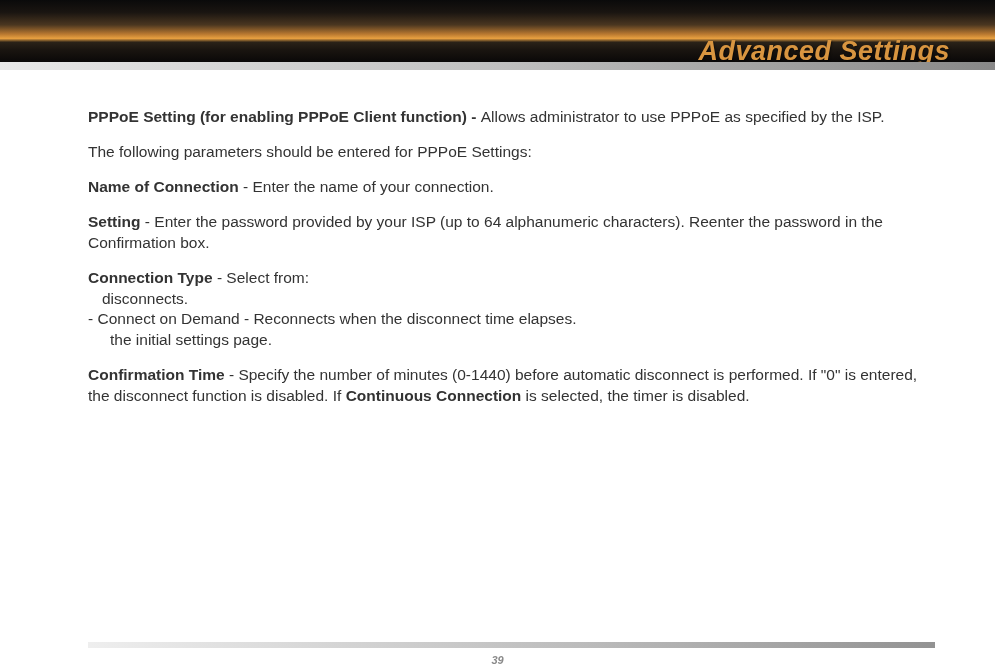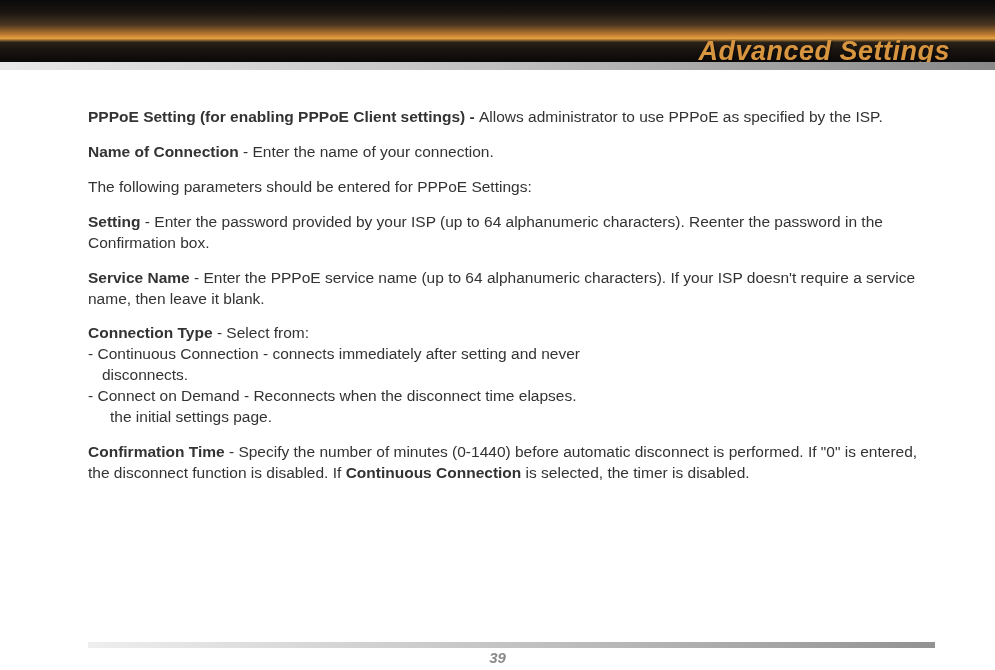--- a/index.html
+++ b/index.html
@@ -80,21 +80,21 @@
       position: absolute;
       bottom: 0;
       left: 0;
       right: 0;
       text-align: center;
     }
     .page-number {
       color: #8a8a8a;
       font-weight: bold;
       font-style: italic;
-      font-size: 15px;
+      font-size: 11px;
       display: block;
       padding-bottom: 4px;
     }
     .footer-line {
       position: absolute;
       bottom: 22px;
       left: 88px;
       right: 60px;
       height: 6px;
       background: linear-gradient(to right, rgba(200,200,200,0.3) 0%, rgba(140,140,140,0.6) 60%, rgba(100,100,100,0.7) 100%);
@@ -104,43 +104,39 @@
 <body>
 
 <div class="header-bar">
   <span class="header-title">Advanced Settings</span>
   <div class="header-underline"></div>
 </div>
 
 <div class="content">
 
   <p>
-    <b>PPPoE Setting (for enabling PPPoE Client settings) - </b><span>Allows administrator to use PPPoE as specified by the ISP.</span>
+    <b>PPPoE Setting (for enabling PPPoE Client function) - </b><span>Allows administrator to use PPPoE as specified by the ISP.</span>
   </p>
+
+  <p>The following parameters should be entered for PPPoE Settings:</p>
 
   <p>
     <b>Name of Connection</b><span> - Enter the name of your connection.</span>
   </p>
-
-  <p>The following parameters should be entered for PPPoE Settings:</p>
 
 
   <p>
     <b>Setting</b><span> - Enter the password provided by your ISP (up to 64 alphanumeric characters).  Reenter the password in the Confirmation box.</span>
   </p>
 
-  <p>
-    <b>Service Name</b><span> - Enter the PPPoE service name (up to 64 alphanumeric characters).  If your ISP doesn't require a service name, then leave it blank.</span>
-  </p>
 
   <p>
     <b>Connection Type</b><span> - Select from:</span>
   </p>
   <div class="sub-lines">
-    <div>- Continuous Connection - connects immediately after setting and never</div>
     <div class="indent2">disconnects.</div>
     <div>- Connect on Demand - Reconnects when the disconnect time elapses.</div>
     <div class="indent3">the initial settings page.</div>
   </div>
 
 
   <p>
     <b>Confirmation Time</b><span> - Specify the number of minutes (0-1440) before automatic disconnect is performed.  If "0" is entered, the disconnect function is disabled.  If </span><b>Continuous Connection</b><span> is selected, the timer is disabled.</span>
   </p>
 

